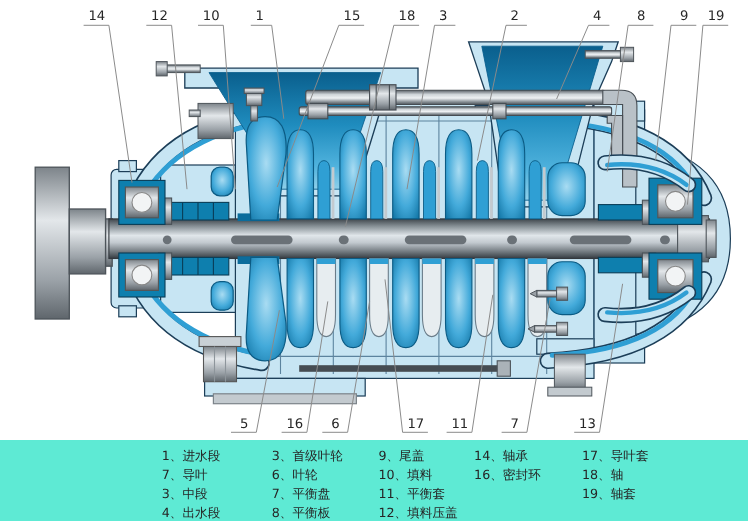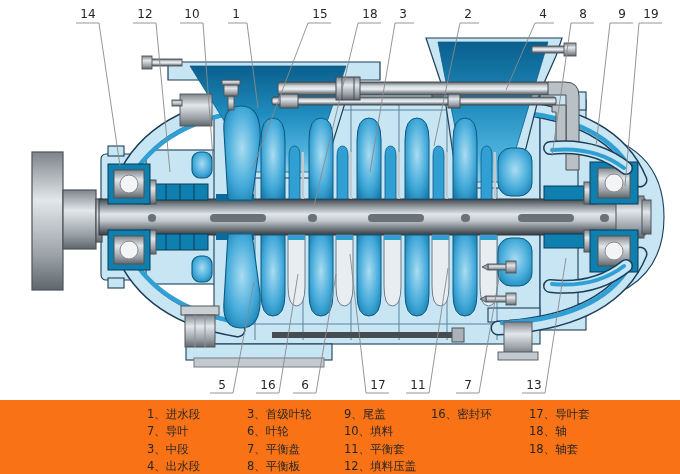--- a/index.html
+++ b/index.html
@@ -1,16 +1,16 @@
 <!DOCTYPE html>
 <html><head>
 <meta charset="utf-8">
 <style>
   html,body{margin:0;padding:0;background:#fff;}
-  #stage{position:relative;width:680px;height:474px;background:#f97316;overflow:hidden;
+  #stage{position:relative;width:680px;height:474px;background:#5eead4;overflow:hidden;
          font-family:"DejaVu Sans","Liberation Sans",sans-serif;}
   svg{display:block;}
   svg text.co{font-size:12px;fill:#262626;}
   .legend{position:absolute;left:0;top:403px;width:680px;height:71px;}
   .lcol{position:absolute;top:3px;}
   .litem{font-size:11.5px;line-height:17.4px;color:#262626;white-space:nowrap;}
 </style>
 </head>
 <body>
 
@@ -323,22 +323,23 @@
     <div class="litem">7、平衡盘</div>
     <div class="litem">8、平衡板</div>
   </div>
   <div class="lcol" style="left:344px">
     <div class="litem">9、尾盖</div>
     <div class="litem">10、填料</div>
     <div class="litem">11、平衡套</div>
     <div class="litem">12、填料压盖</div>
   </div>
   <div class="lcol" style="left:431px">
+    <div class="litem">14、轴承</div>
     <div class="litem">16、密封环</div>
   </div>
   <div class="lcol" style="left:529px">
     <div class="litem">17、导叶套</div>
     <div class="litem">18、轴</div>
-    <div class="litem">18、轴套</div>
+    <div class="litem">19、轴套</div>
   </div>
 </div>
 
 </div>
 
 </body></html>

